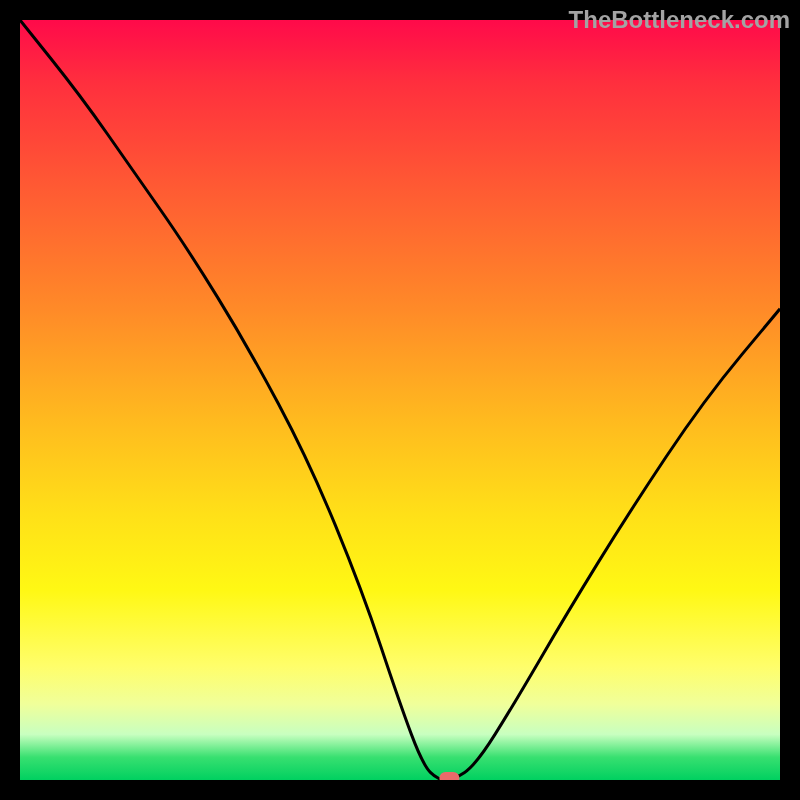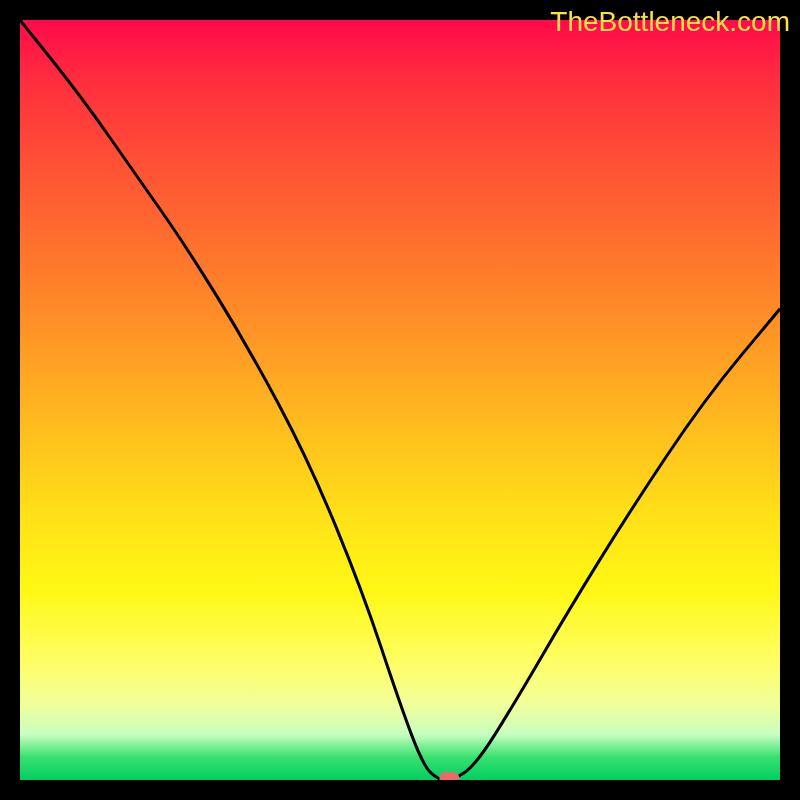--- a/index.html
+++ b/index.html
@@ -8,23 +8,23 @@
     width: 800px;
     height: 800px;
     background: #000;
     position: relative;
     font-family: Arial, sans-serif;
   }
   .watermark {
     position: absolute;
     top: 6px;
     right: 10px;
-    color: #fde047;
-    font-size: 28px;
-    font-weight: 400;
+    color: #a3a3a3;
+    font-size: 24px;
+    font-weight: 700;
     z-index: 10;
   }
   .plot-area {
     position: absolute;
     left: 20px;
     top: 20px;
     width: 760px;
     height: 760px;
     background: linear-gradient(to bottom,
       #ff0a4a 0%,

